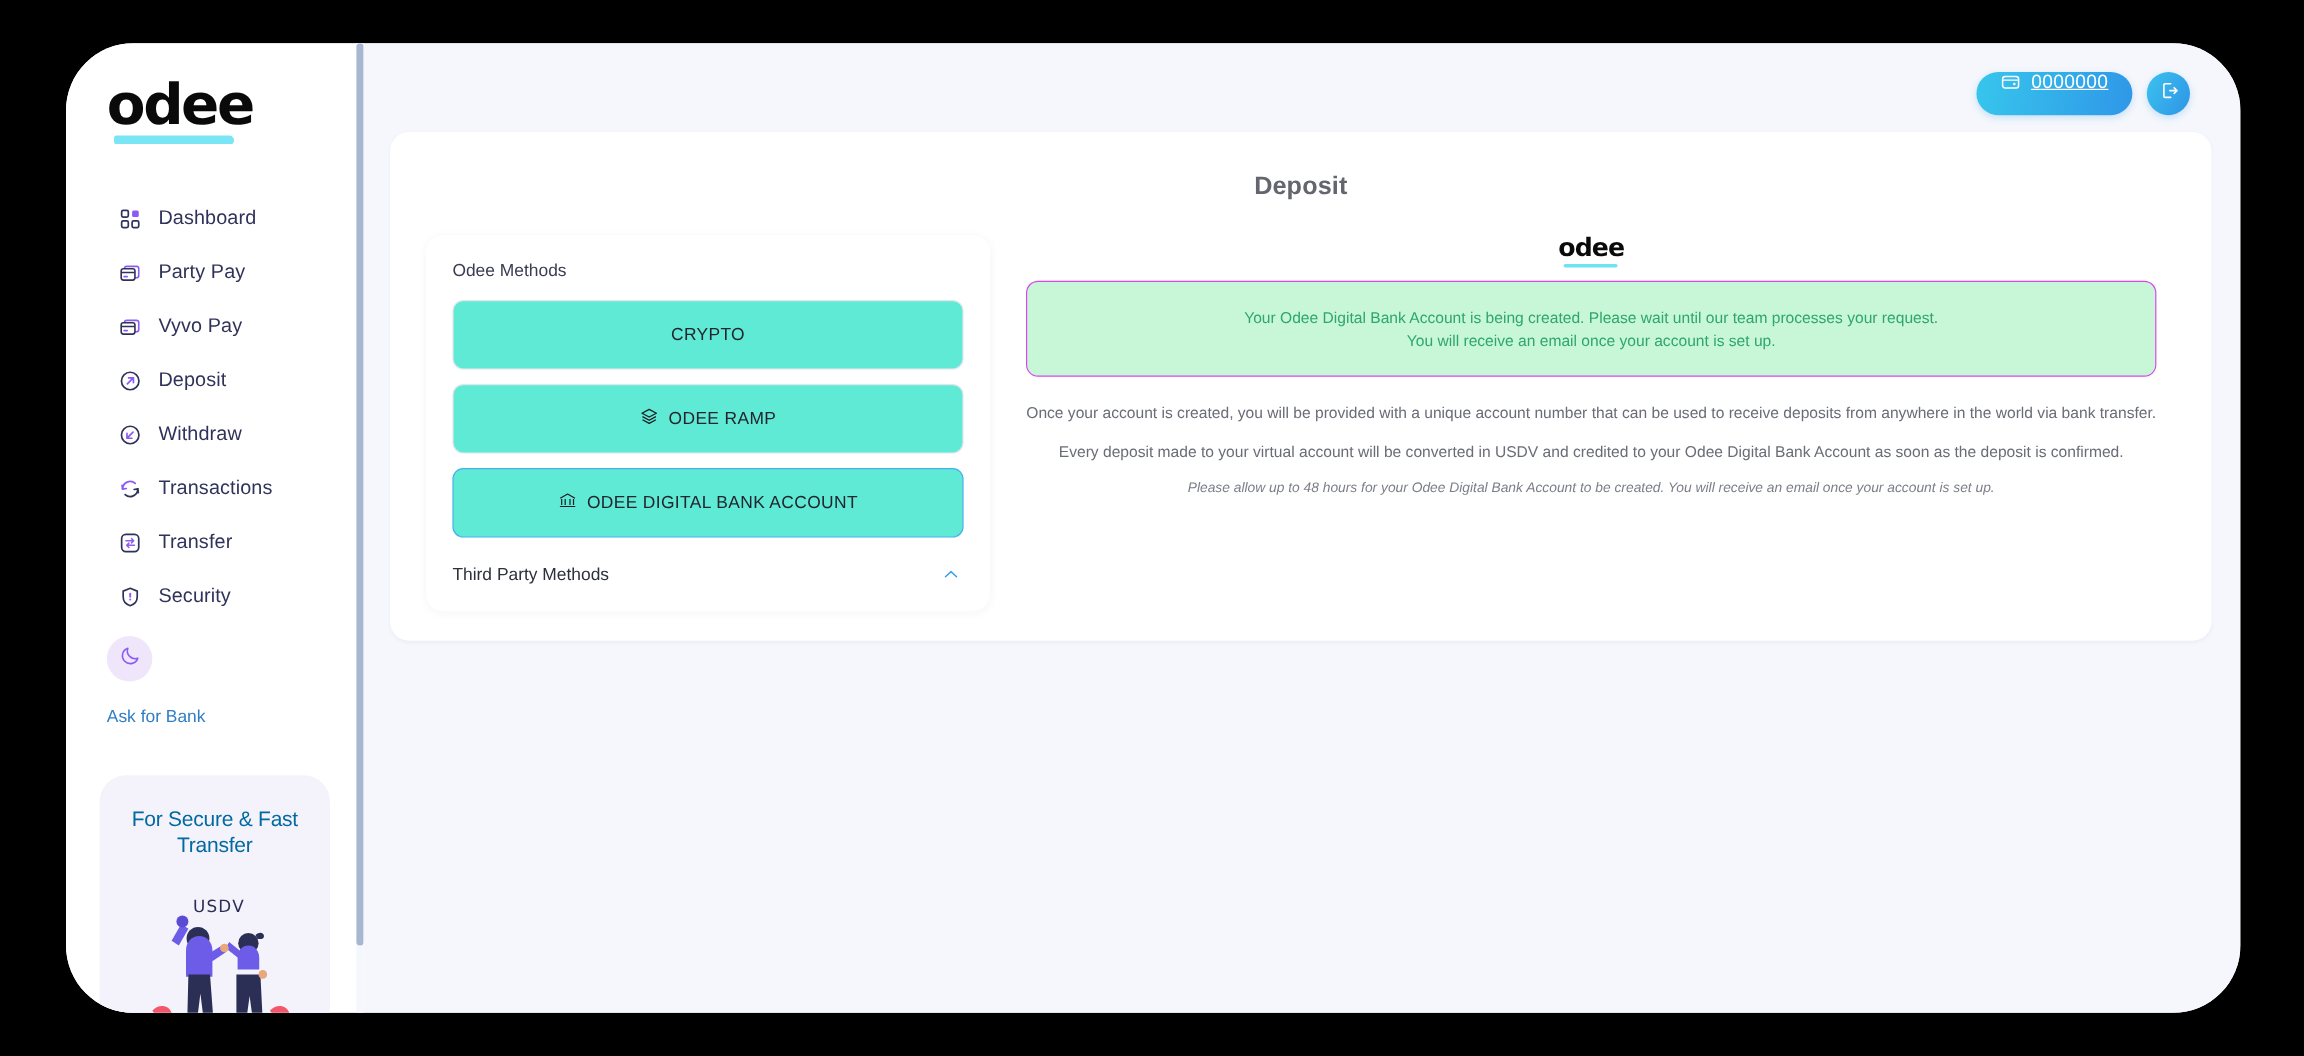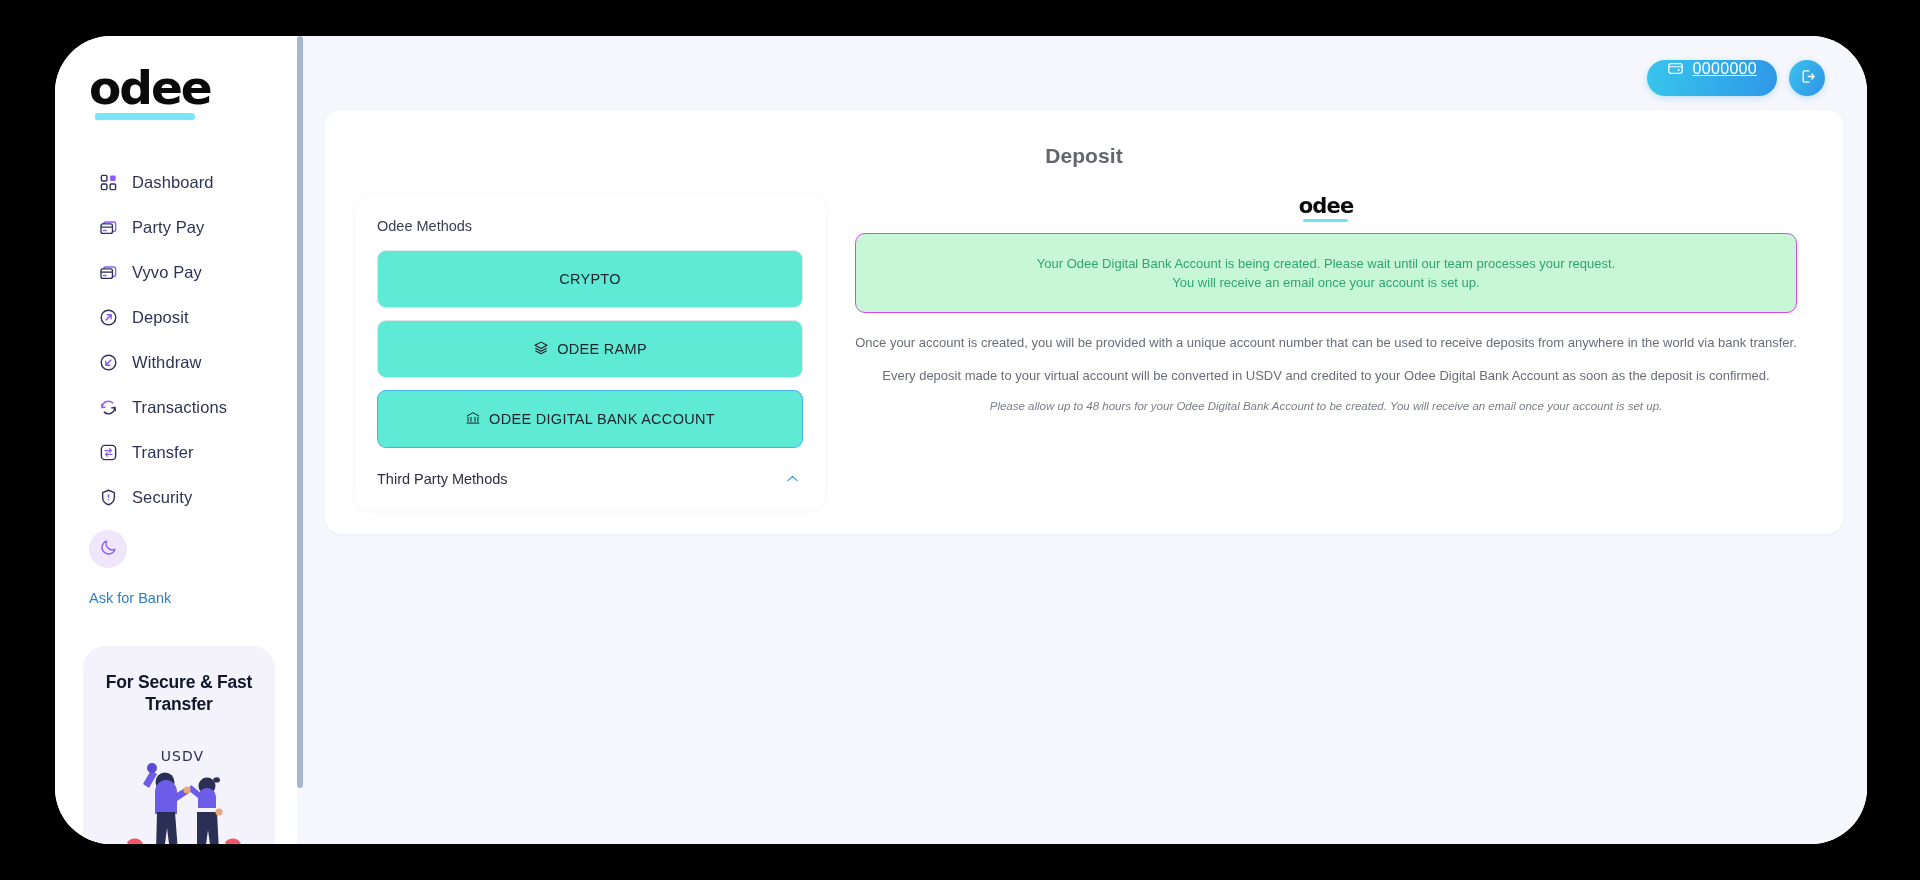--- a/index.html
+++ b/index.html
@@ -103,22 +103,22 @@
     margin: 39px 0 0 28px;
     width: 192px;
     background: #f4f3fb;
     border-radius: 22px;
     padding: 26px 14px 0 14px;
     text-align: center;
     overflow: hidden;
   }
   .promo-title {
     font-size: 17.5px;
-    font-weight: bold;
-    color: #0f172a;
+    font-weight: normal;
+    color: #0369a1;
     line-height: 1.25;
     letter-spacing: -.2px;
   }
   .promo-art {
     position: relative;
     height: 130px;
     margin-top: 16px;
   }
   .promo-art .usdv {
     font-family: "DejaVu Sans", sans-serif;

